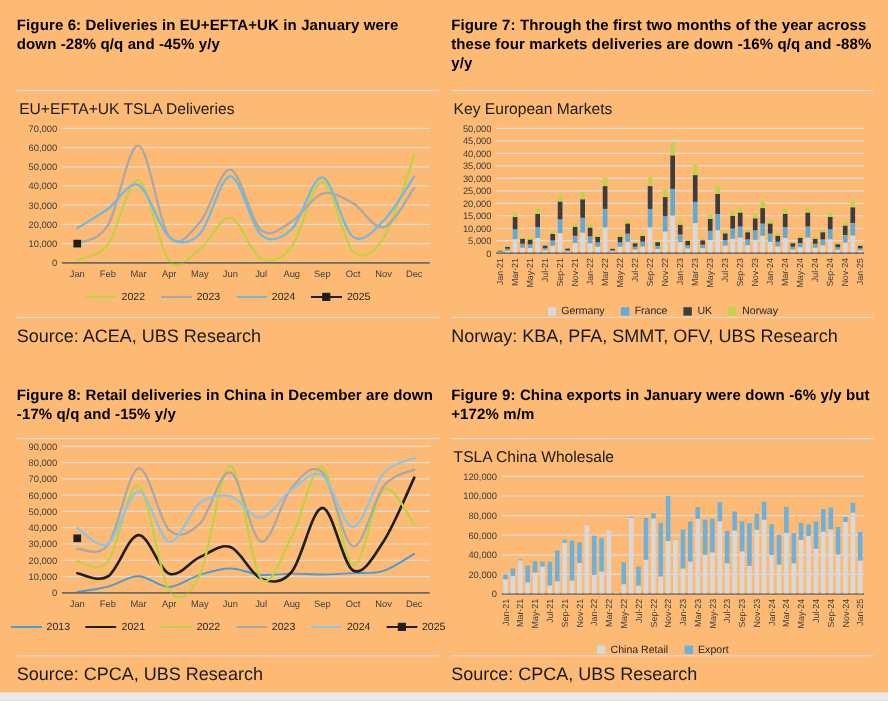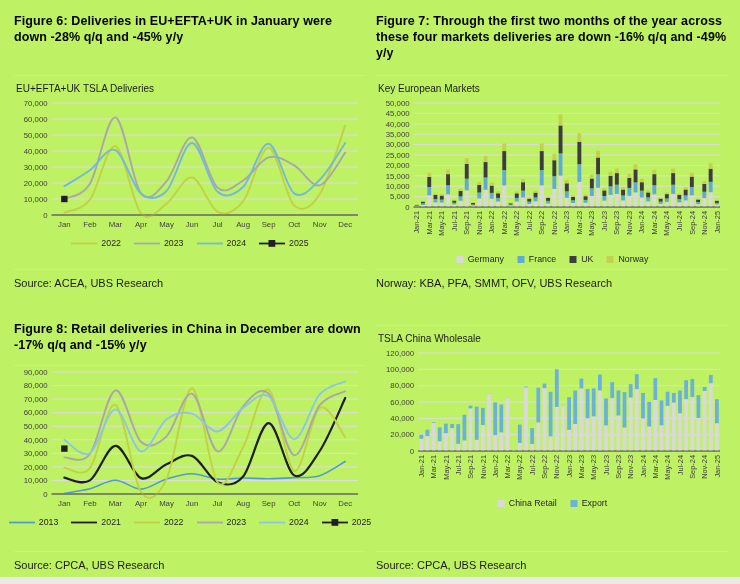--- a/index.html
+++ b/index.html
@@ -1,34 +1,34 @@
 <!DOCTYPE html>
 <html><head>
 <meta charset="utf-8">
 <style>
   html,body{margin:0;padding:0;background:#ffffff;}
   body{font-family:"Liberation Sans",sans-serif;color:#000;}
-  .page{position:relative;width:740px;height:584px;overflow:hidden;background:#bef264;box-sizing:border-box;padding:13px 12px 0 14px;}
+  .page{position:relative;width:740px;height:584px;overflow:hidden;background:#fdba74;box-sizing:border-box;padding:13px 12px 0 14px;}
   .grid{display:grid;grid-template-columns:352px 352px;column-gap:10px;row-gap:32px;}
   .panel{display:flex;flex-direction:column;height:276px;}
   .row2 .panel{height:250px;}
   .fig-title{font-size:12.5px;font-weight:bold;line-height:1.28;color:#000;letter-spacing:.1px;}
   .row1 .fig-title{min-height:58px;}
   .row2 .fig-title{min-height:40px;}
   .rule{border:0;border-top:1px solid #d9d9d9;margin:4px 0 0 0;width:100%;}
-  .chart-sub{font-size:10px;color:#1a1a1a;margin:7px 0 3px 2px;}
+  .chart-sub{font-size:13px;color:#1a1a1a;margin:7px 0 3px 2px;}
   svg.chart{display:block;}
   svg text{font-family:"Liberation Sans",sans-serif;}
   .tick{font-size:7.8px;fill:#404040;}
   .tick-v{font-size:7.4px;fill:#404040;}
   .legend{display:flex;justify-content:center;align-items:center;gap:13px;margin-top:1px;}
   .legend-item{display:inline-flex;align-items:center;gap:4px;}
   .legend-label{font-size:8.8px;color:#262626;}
   .src-rule{margin-top:auto;}
-  .source{font-size:11px;color:#1a1a1a;margin:7px 0 0 0;}
+  .source{font-size:15px;color:#1a1a1a;margin:7px 0 0 0;}
   .bottom-band{position:absolute;left:0;bottom:0;width:740px;height:7px;background:#e9e9e9;}
 </style>
 </head>
 <body>
 
 <div class="page">
   <div class="grid">
 
     <div class="row1">
       <div class="panel">
@@ -97,21 +97,21 @@
               <span class="legend-label">2025</span>
             </span>
           </div>
         <hr class="rule src-rule">
         <div class="source">Source: ACEA, UBS Research</div>
       </div>
     </div>
 
     <div class="row1">
       <div class="panel">
-        <div class="fig-title">Figure 7: Through the first two months of the year across these four markets deliveries are down -16% q/q and -49% y/y</div>
+        <div class="fig-title">Figure 7: Through the first two months of the year across these four markets deliveries are down -16% q/q and -88% y/y</div>
         <hr class="rule">
         <div class="chart-sub">Key European Markets</div>
         <svg class="chart" width="352" height="156">
             <line x1="37.599999999999994" y1="110" x2="344" y2="110" stroke="#666666" stroke-width="1"></line>
             <text x="33.599999999999994" y="112.8" text-anchor="end" class="tick">0</text>
             <line x1="37.599999999999994" y1="99.6" x2="344" y2="99.6" stroke="#dcdcdc" stroke-width="1"></line>
             <text x="33.599999999999994" y="102.39999999999999" text-anchor="end" class="tick">5,000</text>
             <line x1="37.599999999999994" y1="89.2" x2="344" y2="89.2" stroke="#dcdcdc" stroke-width="1"></line>
             <text x="33.599999999999994" y="92" text-anchor="end" class="tick">10,000</text>
             <line x1="37.599999999999994" y1="78.8" x2="344" y2="78.8" stroke="#dcdcdc" stroke-width="1"></line>
@@ -468,20 +468,21 @@
               <span class="legend-label">2025</span>
             </span>
           </div>
         <hr class="rule src-rule">
         <div class="source">Source: CPCA, UBS Research</div>
       </div>
     </div>
 
     <div class="row2">
       <div class="panel">
+        <div class="fig-title">Figure 9: China exports in January were down -6% y/y but +172% m/m</div>
         <hr class="rule">
         <div class="chart-sub">TSLA China Wholesale</div>
         <svg class="chart" width="352" height="150">
             <line x1="42.199999999999996" y1="104" x2="344" y2="104" stroke="#666666" stroke-width="1"></line>
             <text x="38.199999999999996" y="106.8" text-anchor="end" class="tick">0</text>
             <line x1="42.199999999999996" y1="87.66666666666667" x2="344" y2="87.66666666666667" stroke="#dcdcdc" stroke-width="1"></line>
             <text x="38.199999999999996" y="90.46666666666667" text-anchor="end" class="tick">20,000</text>
             <line x1="42.199999999999996" y1="71.33333333333334" x2="344" y2="71.33333333333334" stroke="#dcdcdc" stroke-width="1"></line>
             <text x="38.199999999999996" y="74.13333333333334" text-anchor="end" class="tick">40,000</text>
             <line x1="42.199999999999996" y1="55" x2="344" y2="55" stroke="#dcdcdc" stroke-width="1"></line>

